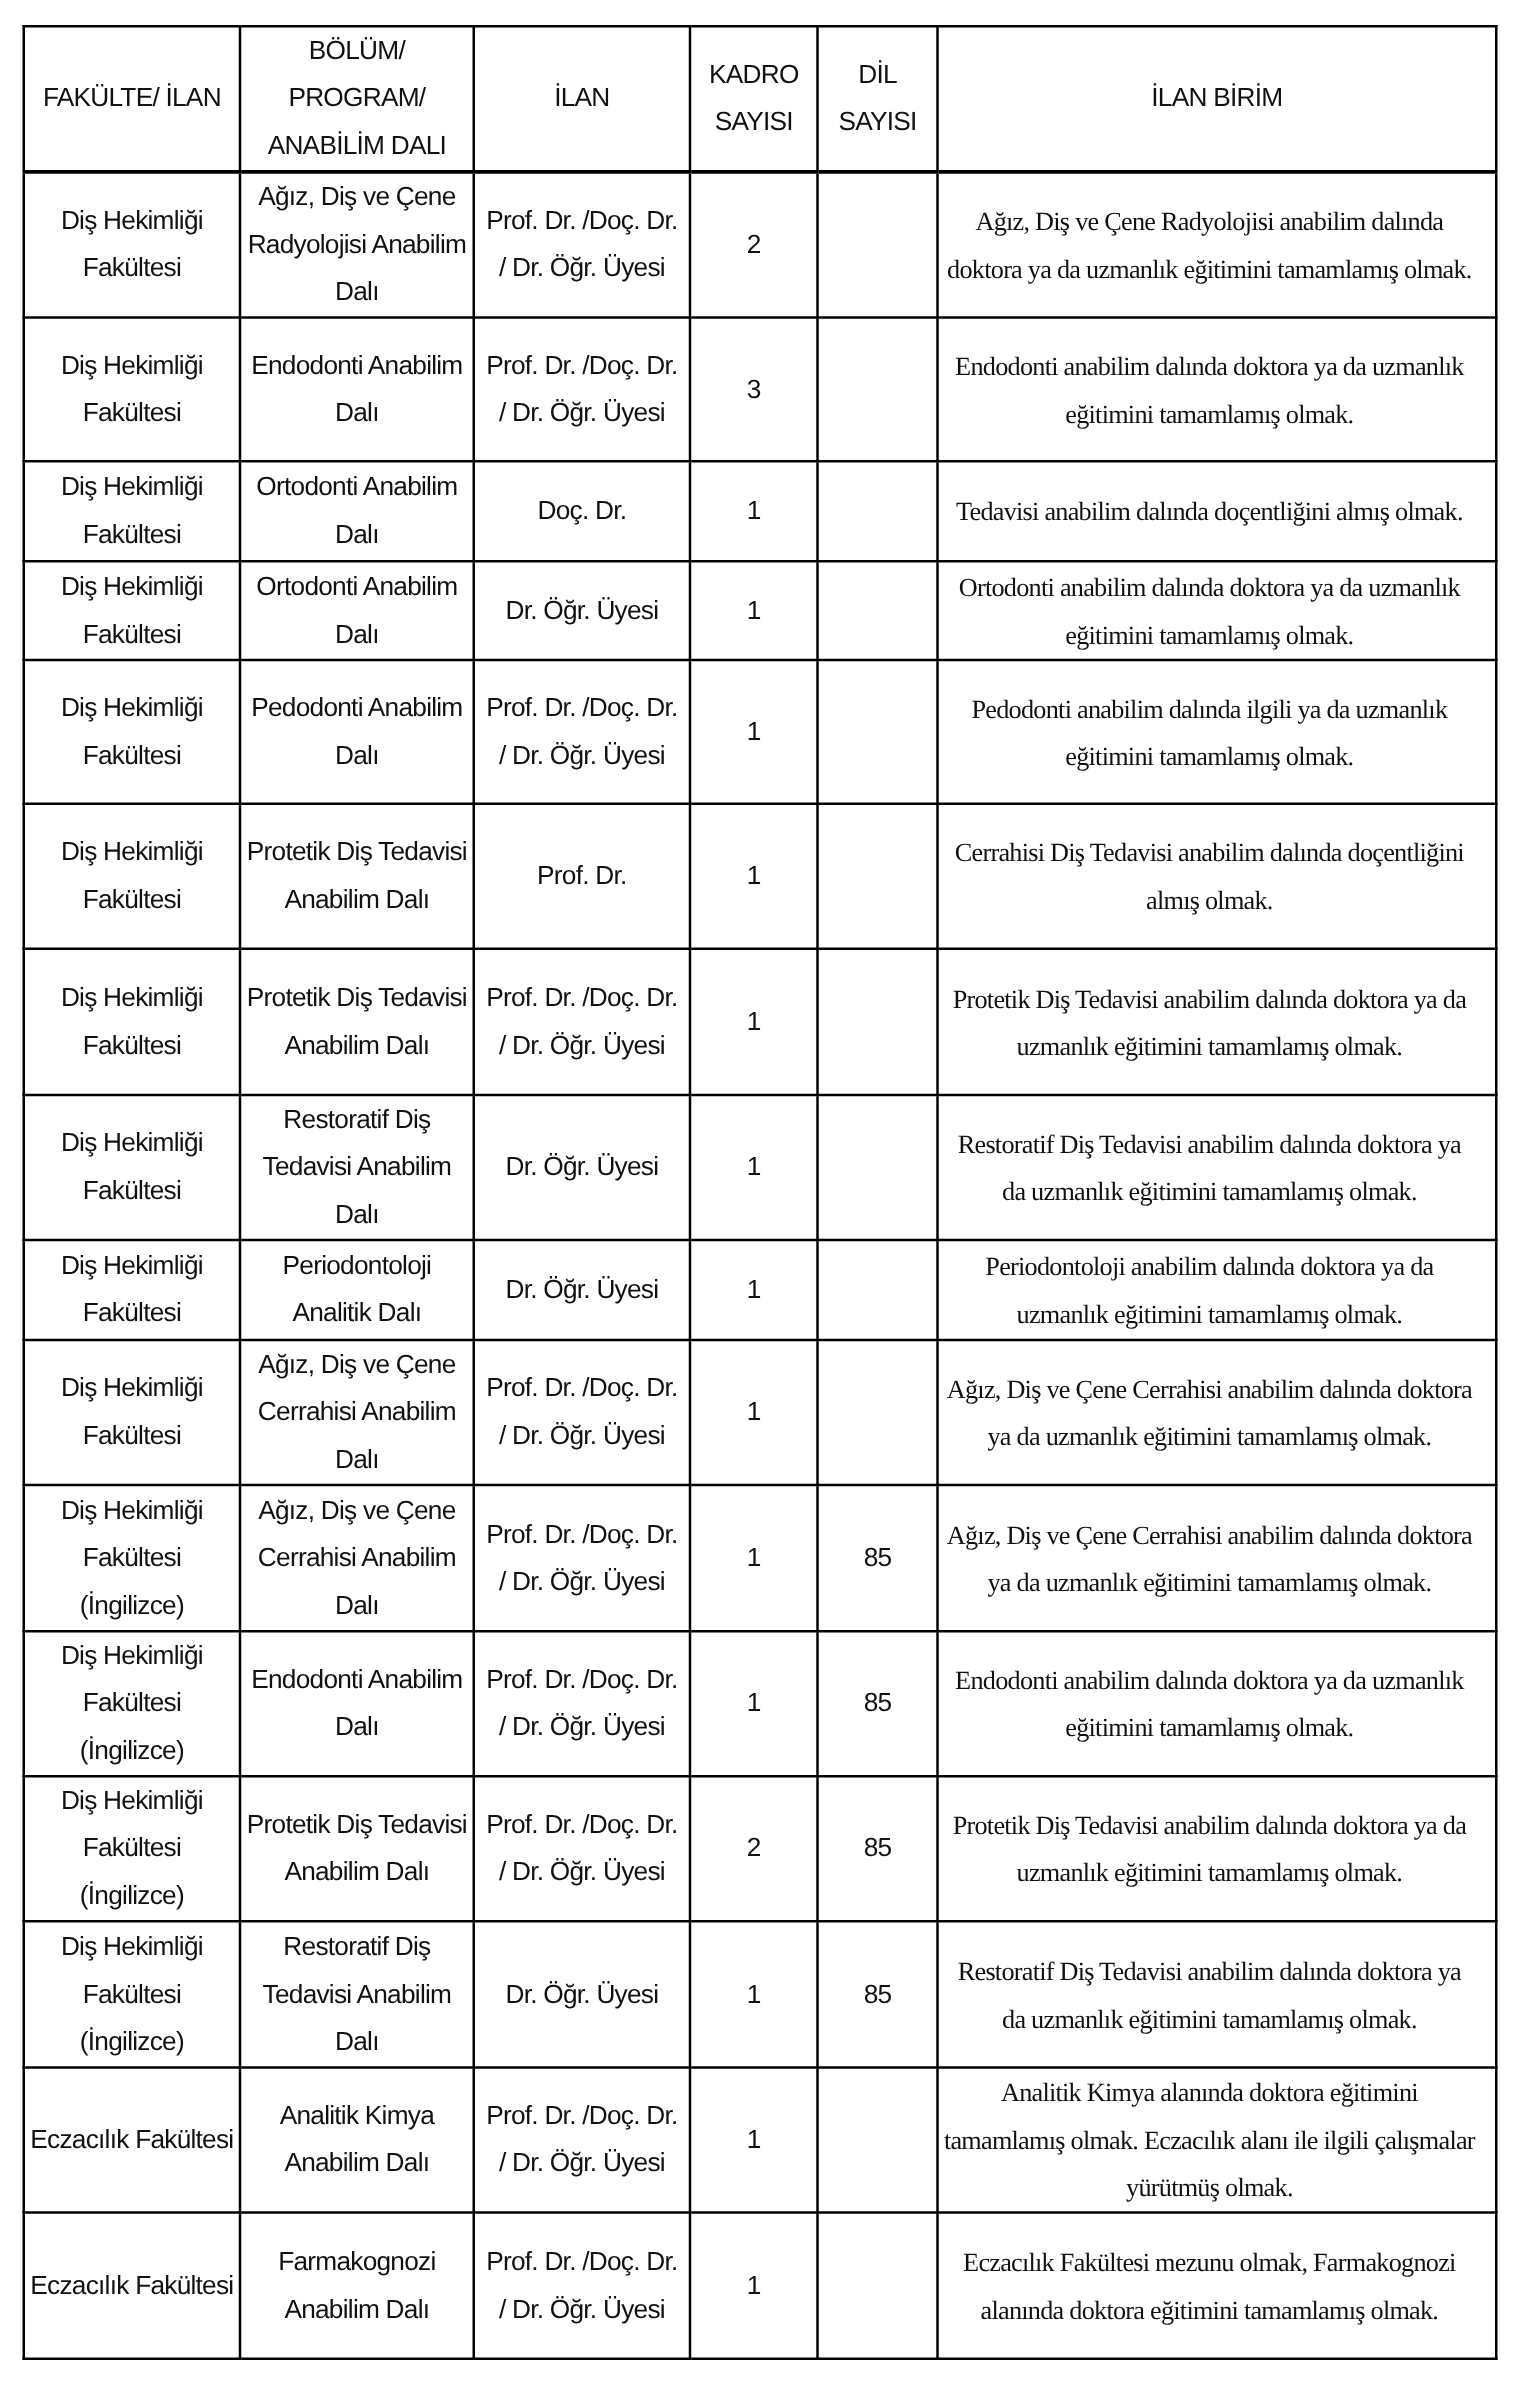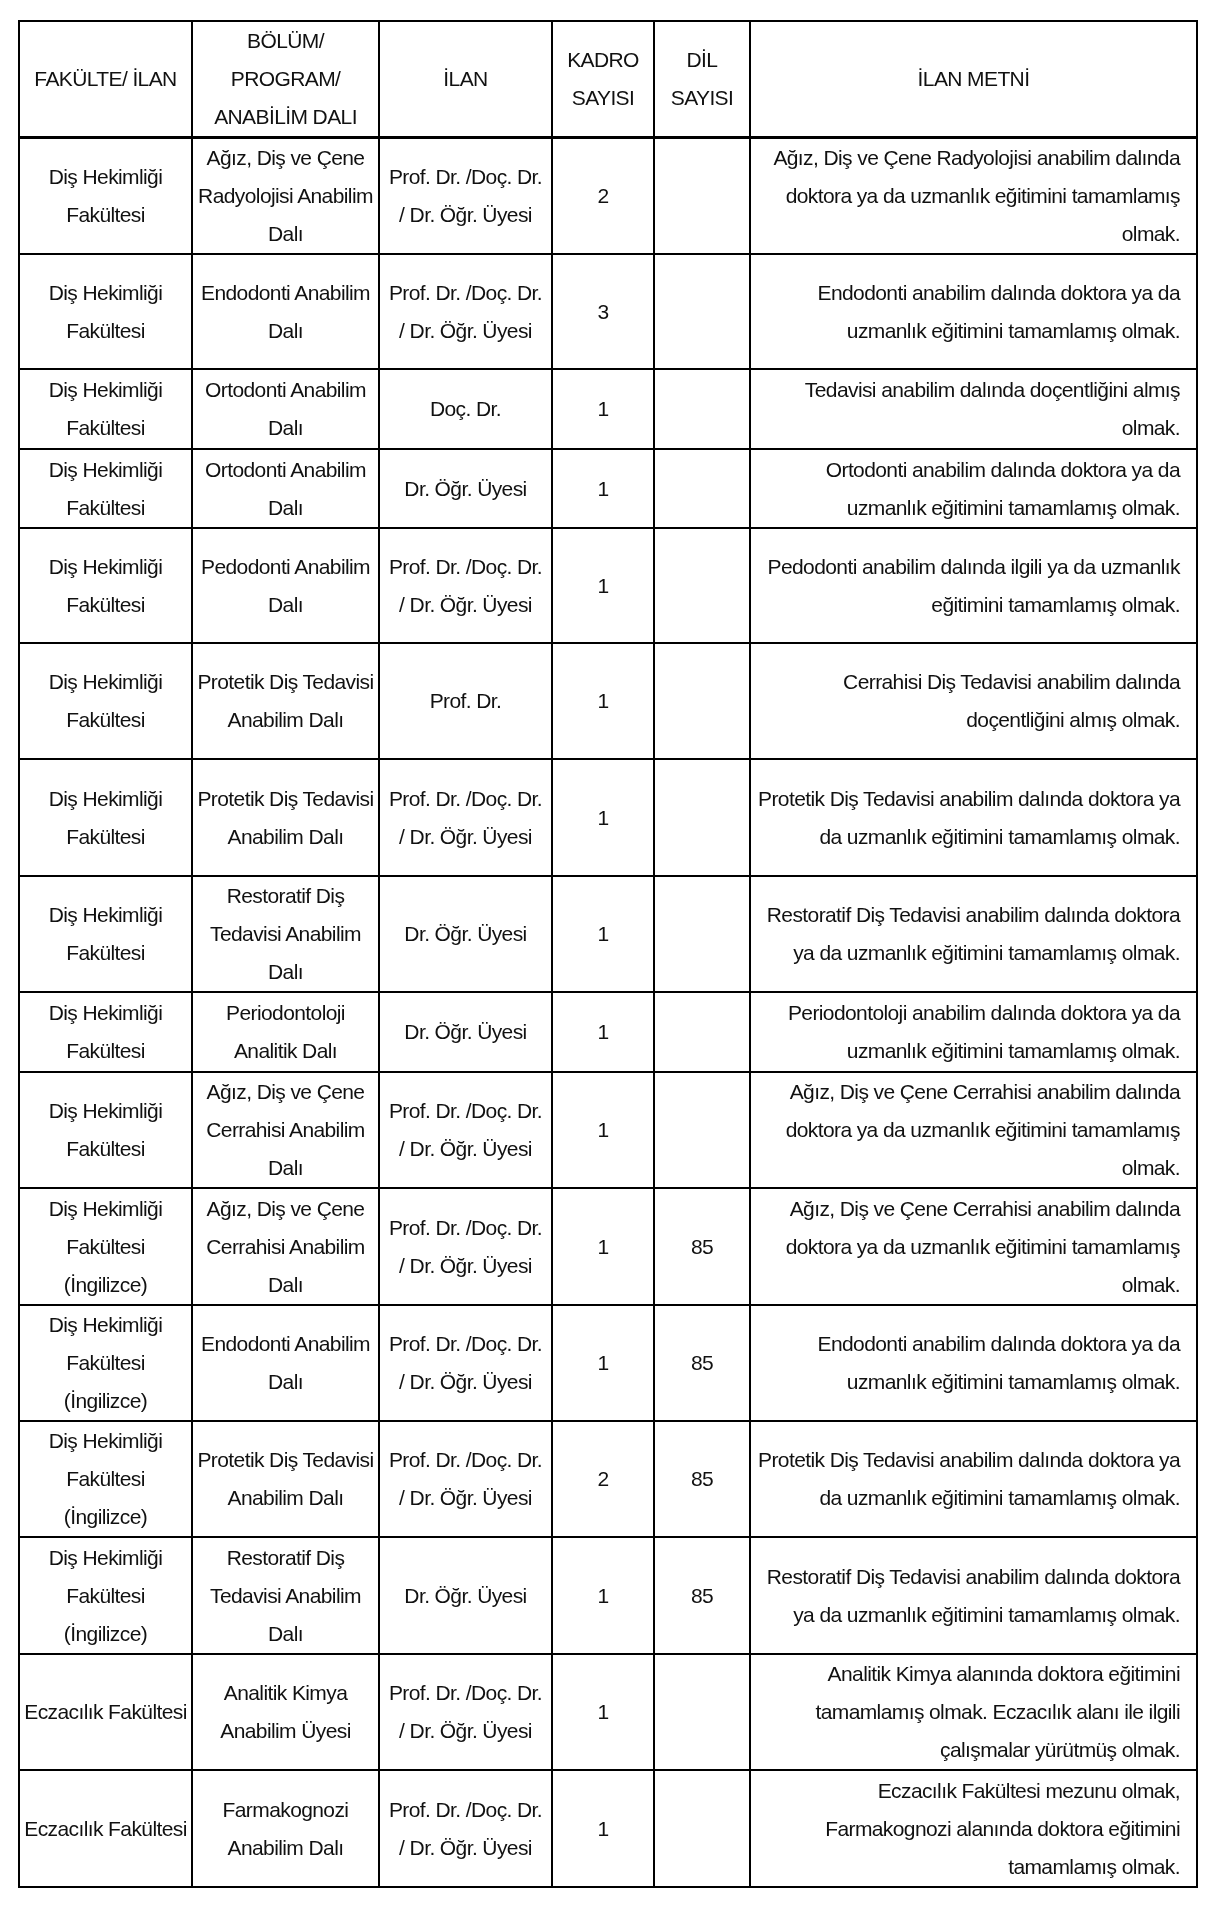--- a/index.html
+++ b/index.html
@@ -15,42 +15,42 @@
     padding: 0 4px;
     font-weight: normal;
     font-size: 21px;
     line-height: 38px;
     letter-spacing: -0.6px;
     vertical-align: middle;
     text-align: center;
     overflow: hidden;
   }
   table.ilan thead th { border-bottom: 3px solid #000000; }
-  table.ilan td.metin { text-align: right; padding: 0 16px 0 4px; }
+  table.ilan td.metin { text-align: center; padding: 0 16px 0 4px; font-family: Liberation Serif, serif; }
 </style>
 </head>
 <body>
 
 <table class="ilan">
   <colgroup>
     <col style="width:173px">
       <col style="width:187px">
       <col style="width:173px">
     <col style="width:102px">
       <col style="width:96px">
       <col style="width:447px">
   </colgroup>
   <thead>
     <tr style="height:115px">
       <th>FAKÜLTE/ İLAN</th>
       <th>BÖLÜM/ PROGRAM/ ANABİLİM DALI</th>
       <th>İLAN</th>
       <th>KADRO SAYISI</th>
       <th>DİL SAYISI</th>
-      <th>İLAN METNİ</th>
+      <th>İLAN BİRİM</th>
     </tr>
   </thead>
   <tbody>
     <tr style="height:116px">
       <td>Diş Hekimliği Fakültesi</td>
       <td>Ağız, Diş ve Çene Radyolojisi Anabilim Dalı</td>
       <td>Prof. Dr. /Doç. Dr. / Dr. Öğr. Üyesi</td>
       <td>2</td>
       <td></td>
       <td class="metin">Ağız, Diş ve Çene Radyolojisi anabilim dalında doktora ya da uzmanlık eğitimini tamamlamış olmak.</td>
@@ -154,21 +154,21 @@
     <tr style="height:117px">
       <td>Diş Hekimliği Fakültesi (İngilizce)</td>
       <td>Restoratif Diş Tedavisi Anabilim Dalı</td>
       <td>Dr. Öğr. Üyesi</td>
       <td>1</td>
       <td>85</td>
       <td class="metin">Restoratif Diş Tedavisi anabilim dalında doktora ya da uzmanlık eğitimini tamamlamış olmak.</td>
     </tr>
     <tr style="height:116px">
       <td>Eczacılık Fakültesi</td>
-      <td>Analitik Kimya Anabilim Üyesi</td>
+      <td>Analitik Kimya Anabilim Dalı</td>
       <td>Prof. Dr. /Doç. Dr. / Dr. Öğr. Üyesi</td>
       <td>1</td>
       <td></td>
       <td class="metin">Analitik Kimya alanında doktora eğitimini tamamlamış olmak. Eczacılık alanı ile ilgili çalışmalar yürütmüş olmak.</td>
     </tr>
     <tr style="height:117px">
       <td>Eczacılık Fakültesi</td>
       <td>Farmakognozi Anabilim Dalı</td>
       <td>Prof. Dr. /Doç. Dr. / Dr. Öğr. Üyesi</td>
       <td>1</td>

